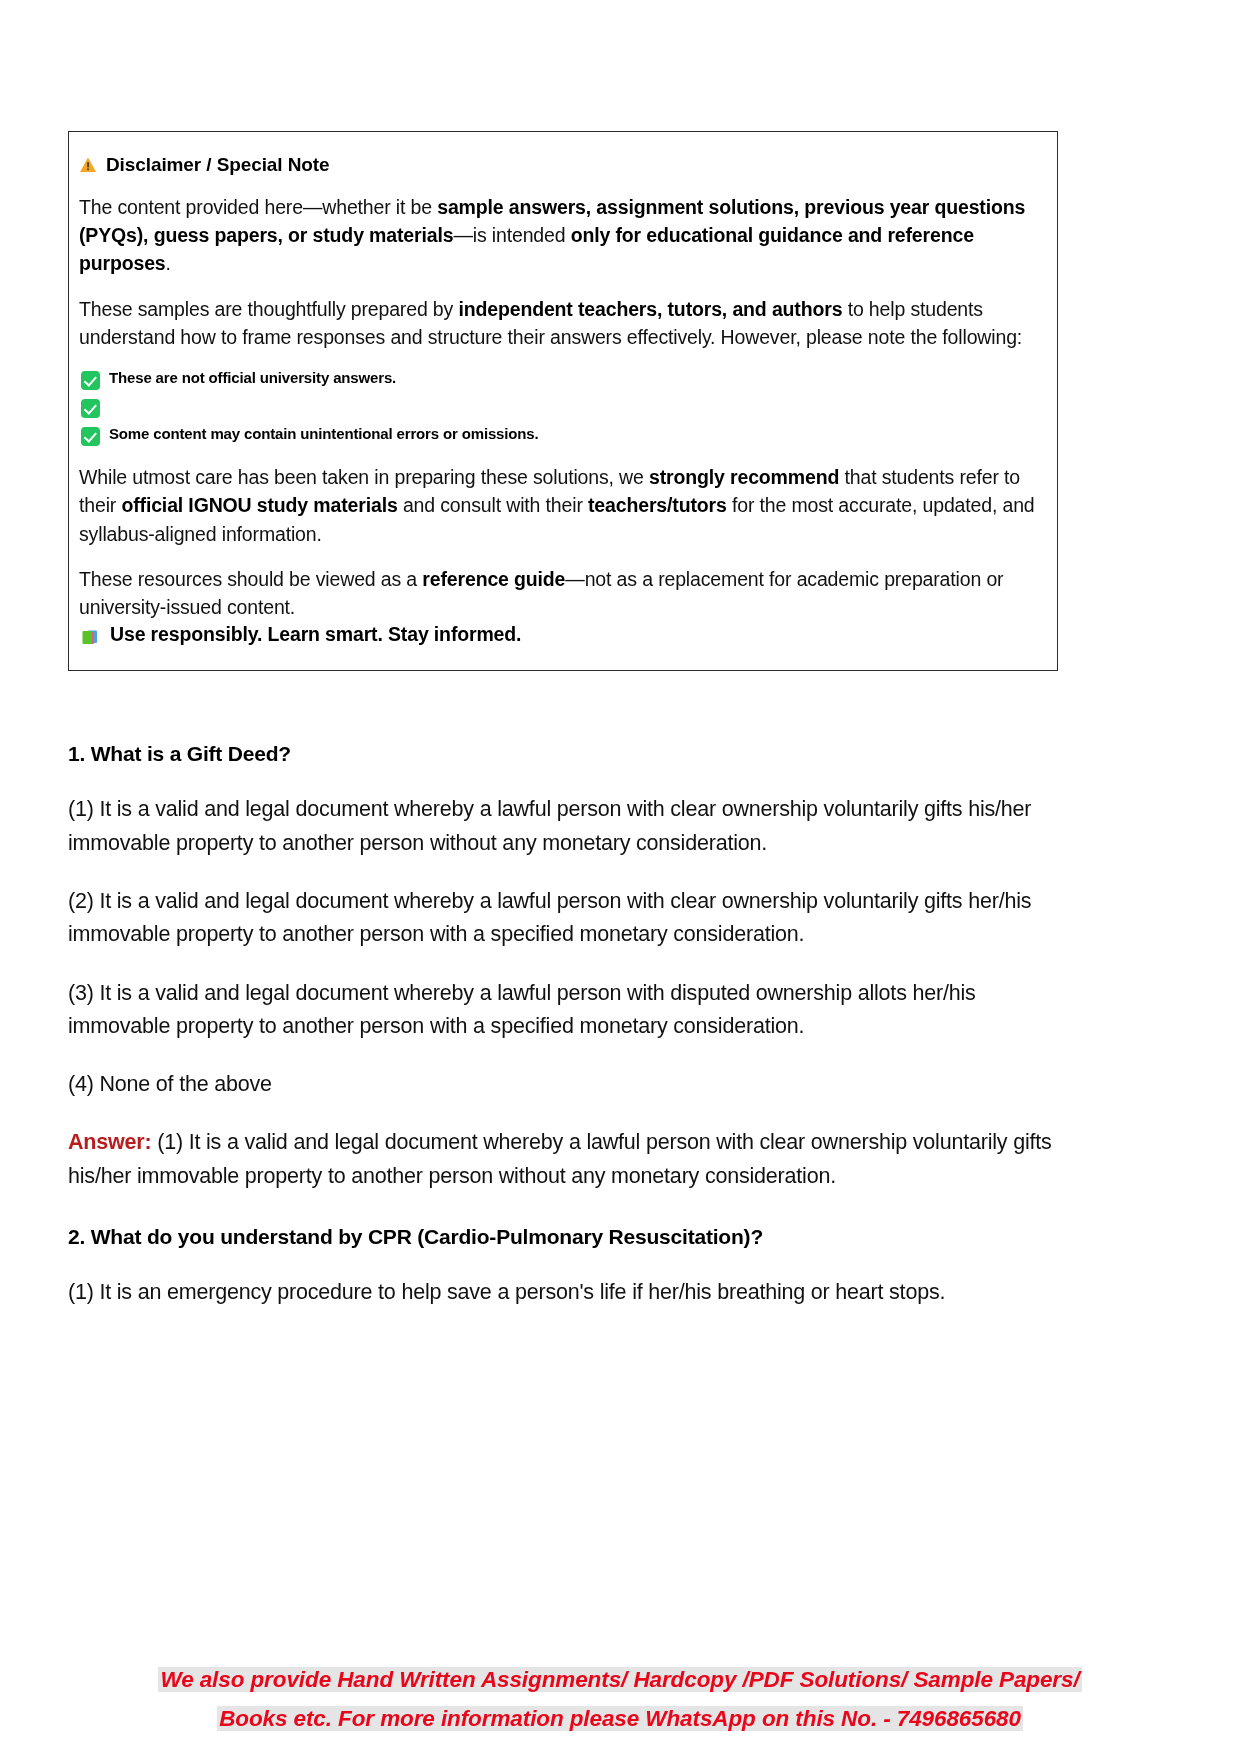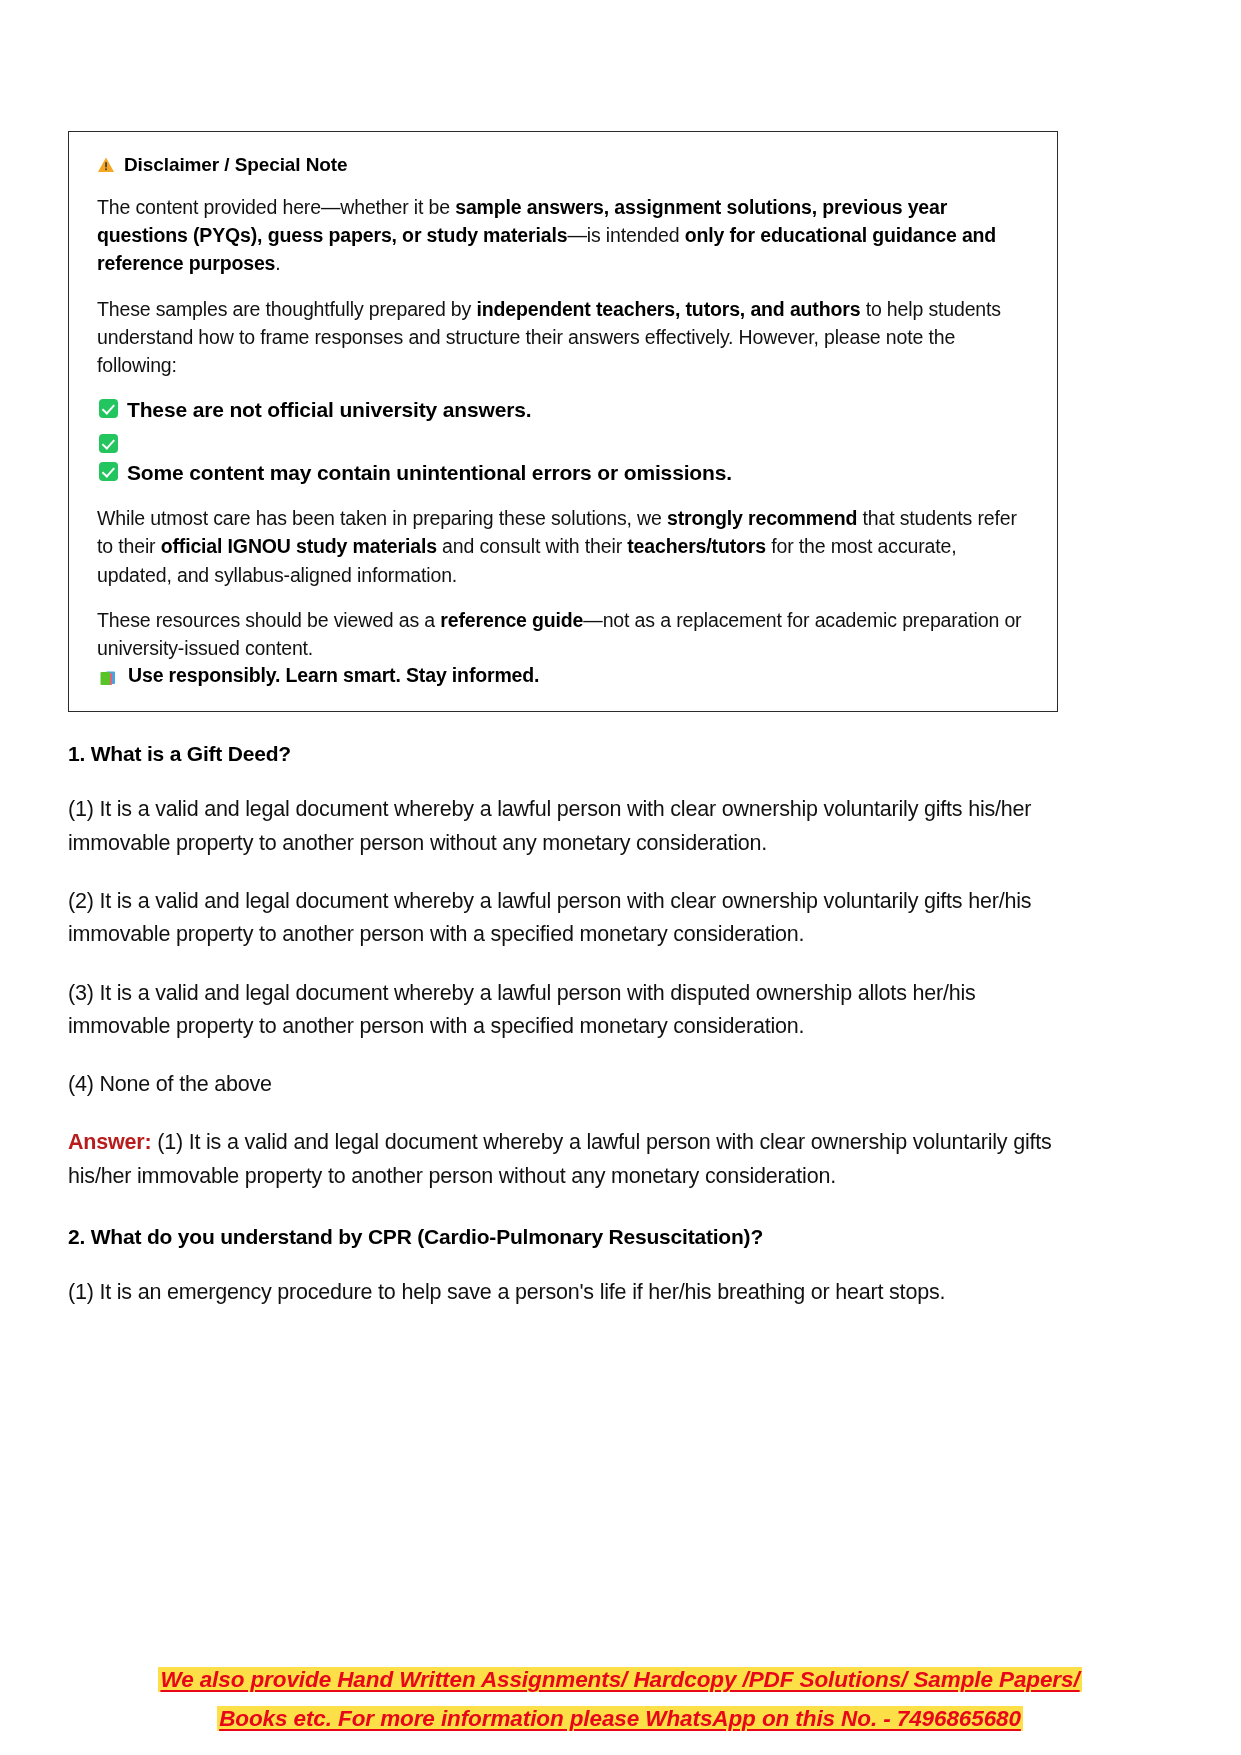--- a/index.html
+++ b/index.html
@@ -25,21 +25,21 @@
   }
 
   
   .disclaimer-box {
     position: absolute;
     left: 68px;
     top: 131px;
     width: 990px;
     box-sizing: border-box;
     border: 1.5px solid #2b2b2b;
-    padding: 18px 22px 20px 22px;
+    padding: 18px 22px 20px 4px;
     background: #ffffff;
   }
 
   .disc-title {
     font-size: 19px;
     font-weight: bold;
     letter-spacing: -0.1px;
     display: flex;
     align-items: center;
     gap: 9px;
@@ -68,21 +68,21 @@
 
   .check-list {
     margin: 0 0 17px 8px;
     padding: 0;
     list-style: none;
   }
   .check-list li {
     display: flex;
     align-items: flex-start;
     gap: 9px;
-    font-size: 21px;
+    font-size: 15px;
     font-weight: bold;
     line-height: 1.35;
     margin-bottom: 6px;
     letter-spacing: -0.15px;
   }
   .check-box {
     flex: 0 0 auto;
     width: 19px;
     height: 19px;
     border-radius: 4px;
@@ -153,22 +153,21 @@
     top: 1660px;
     width: 1120px;
     text-align: center;
   }
   .footer-banner .fline {
     display: inline;
     font-size: 22.5px;
     font-weight: bold;
     font-style: italic;
     color: #e8061a;
-    background: #fde047;
-    text-decoration: underline;
+    background: #e5e5e5;
     text-decoration-thickness: 2px;
     text-underline-offset: 3px;
     line-height: 1.75;
     letter-spacing: -0.1px;
     padding: 0 2px;
     box-decoration-break: clone;
     -webkit-box-decoration-break: clone;
   }
   .footer-banner .frow { display: block; }
 </style>

